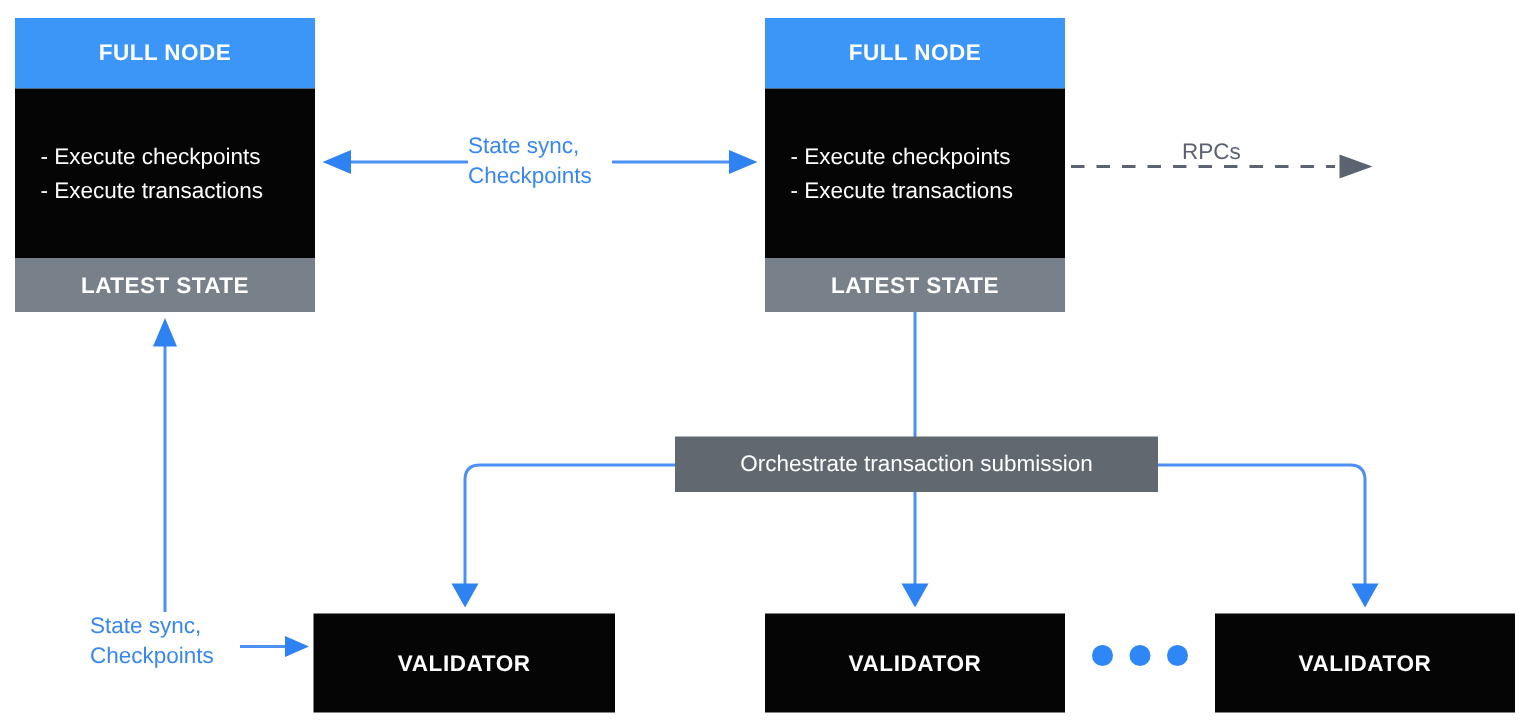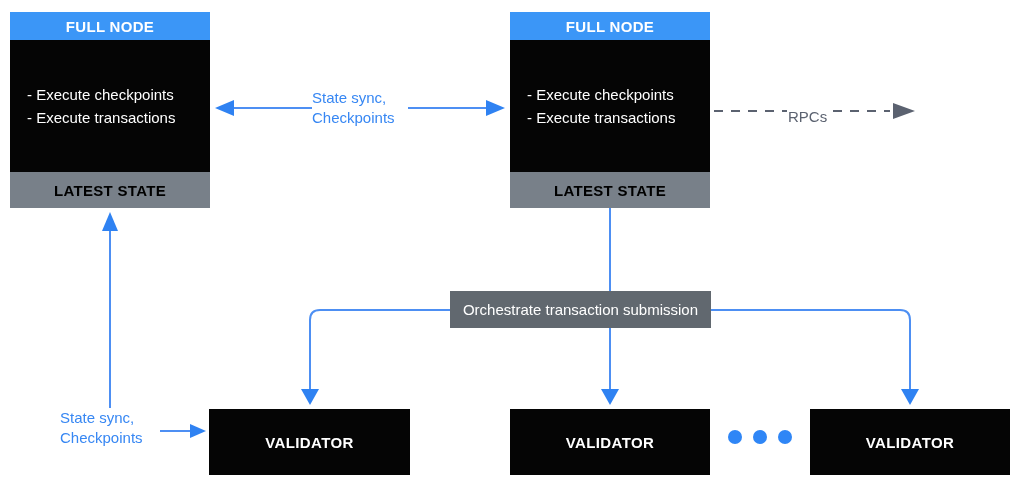--- a/index.html
+++ b/index.html
@@ -7,33 +7,33 @@
     position:relative;width:1020px;height:480px;background:#ffffff;
     font-family:"Liberation Sans",sans-serif;overflow:hidden;
   }
   #connectors{position:absolute;left:0;top:0;width:1020px;height:480px;z-index:1;}
   .blue-line{stroke:#4D8FF3;stroke-width:2;fill:none;}
   .blue-head{fill:#2F82F2;stroke:none;}
   .gray-line{stroke:#5B6270;stroke-width:2;fill:none;stroke-dasharray:9 8;}
   .gray-head{fill:#5B6270;stroke:none;}
 
   .full-node{position:absolute;top:12px;width:200px;height:196px;display:flex;flex-direction:column;z-index:2;}
-  .fn-header{height:28px;background:#3B96F7;color:#ffffff;display:flex;align-items:center;justify-content:center;
+  .fn-header{height:47px;background:#3B96F7;color:#ffffff;display:flex;align-items:center;justify-content:center;
     font-size:15px;font-weight:700;letter-spacing:.3px;text-align:center;}
   .fn-body{flex:1;background:#050505;color:#ffffff;display:flex;flex-direction:column;justify-content:center;
     gap:6px;padding-left:17px;font-size:15px;font-weight:500;}
-  .fn-footer{height:36px;background:#788089;color:#000000;display:flex;align-items:center;justify-content:center;
+  .fn-footer{height:36px;background:#788089;color:#ffffff;display:flex;align-items:center;justify-content:center;
     font-size:15px;font-weight:700;letter-spacing:.3px;}
 
   .blue-label{position:absolute;color:#3787F3;font-size:15px;font-weight:500;line-height:20px;
     text-align:left;background:#ffffff;z-index:3;}
-  .rpc-label{position:absolute;left:787px;top:108px;color:#5B6270;font-size:15px;font-weight:500;
+  .rpc-label{position:absolute;left:787px;top:93px;color:#5B6270;font-size:15px;font-weight:500;
     background:#ffffff;padding:0 1px;z-index:3;}
 
-  .orchestrator{position:absolute;left:450px;top:291px;width:261px;height:37px;background:#61686F;
+  .orchestrator{position:absolute;left:450px;top:291px;width:322px;height:37px;background:#61686F;
     color:#ffffff;display:flex;align-items:center;justify-content:center;font-size:15px;font-weight:500;z-index:2;}
 
   .validator{position:absolute;top:409px;width:200px;height:66px;background:#050505;color:#ffffff;
     display:flex;align-items:center;justify-content:center;font-size:15px;font-weight:600;letter-spacing:.4px;z-index:2;}
 
   .dots{position:absolute;left:728px;top:430px;display:flex;gap:11px;z-index:2;}
   .dot{width:14px;height:14px;border-radius:50%;background:#2F86F6;}
 </style>
 </head>
 <body>

